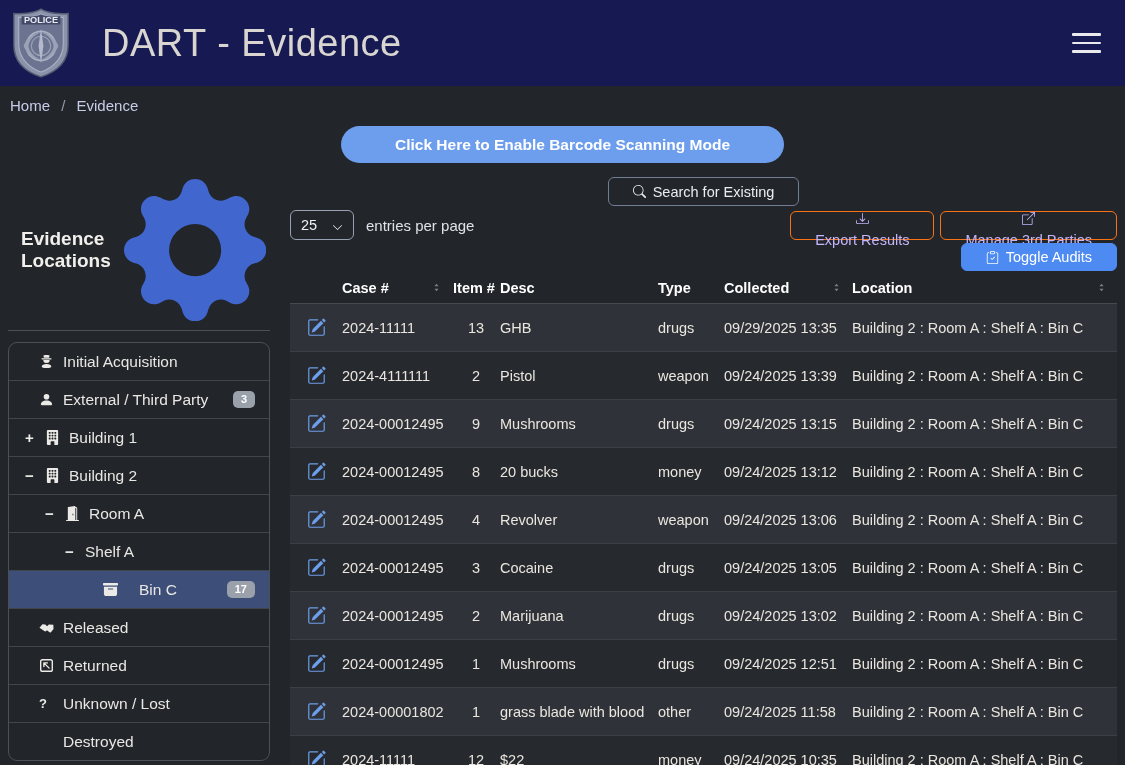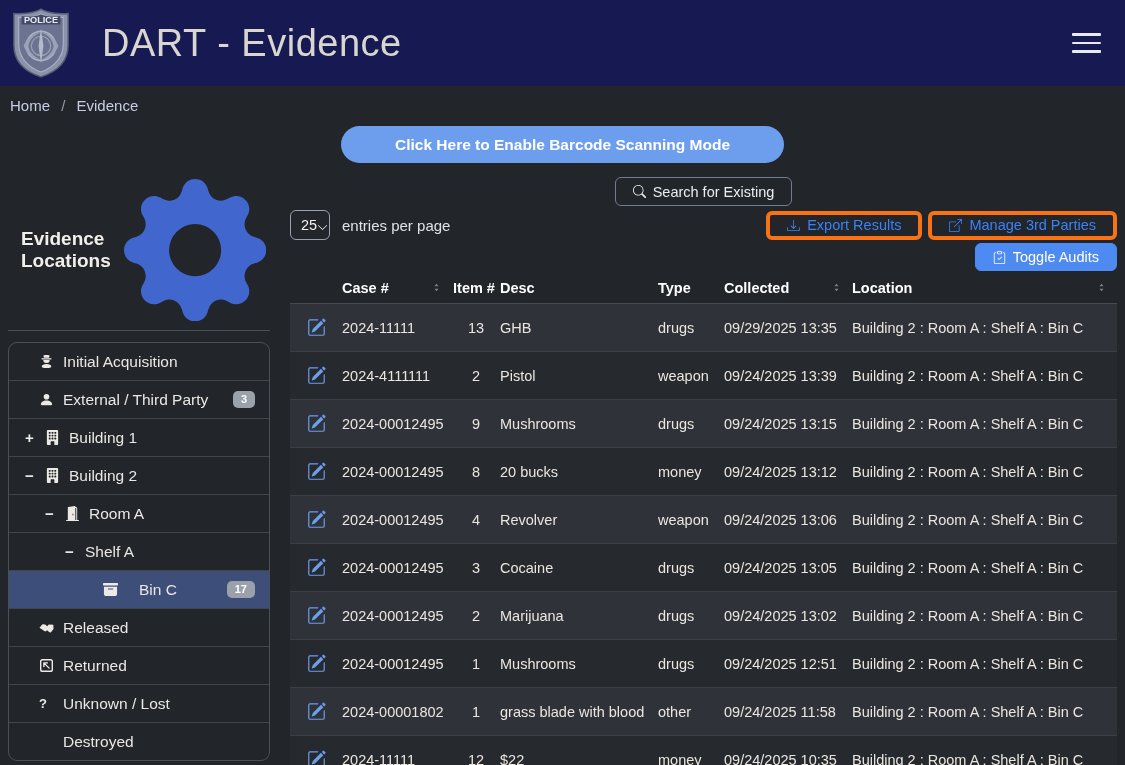--- a/index.html
+++ b/index.html
@@ -47,28 +47,28 @@
   .side-item.selected{background:#3d4e79;gap:12px;}
   .side-item .expander{width:20px;font-weight:bold;font-size:15px;color:#f0eeea;flex:0 0 auto;}
   .side-item .slot{width:24px;display:inline-flex;align-items:center;flex:0 0 auto;color:#eceae6;}
   .side-item .lbl{white-space:nowrap;}
   .q{font-weight:bold;font-size:13px;color:#eceae6;}
   .badge{margin-left:auto;background:#9aa1ab;color:#fff;font-size:11px;font-weight:bold;border-radius:5px;padding:3px 8px;line-height:1;}
 
   
   .main{flex:1;min-width:0;}
   .search-row{display:flex;justify-content:center;}
-  .btn{display:inline-flex;align-items:center;gap:7px;height:29px;padding:0 17px;border-radius:6px;
+  .btn{display:inline-flex;align-items:center;gap:7px;height:29px;padding:0 24px;border-radius:6px;
        background:transparent;font-size:14.5px;cursor:pointer;font-family:"Liberation Sans",sans-serif;white-space:nowrap;text-align:center;}
   .btn-ghost{border:1px solid #717d93;color:#e9ecf3;}
-  .btn-outline{border:4px solid #f97316;color:#3b82f6;}
+  .btn-outline{border:1px solid #f97316;color:#c4b5fd;flex-direction:column;}
   .btn-solid{border:1px solid #4d8bf2;background:#4d8bf2;color:#fff;height:28px;}
 
   .controls-row{margin-top:4px;display:flex;align-items:center;}
-  .select-box{width:40px;height:30px;border:1px solid #98a1b2;border-radius:6px;display:flex;align-items:center;
+  .select-box{width:64px;height:30px;border:1px solid #98a1b2;border-radius:6px;display:flex;align-items:center;
               justify-content:space-between;padding:0 10px;color:#eef0f4;font-size:14.5px;cursor:pointer;box-sizing:border-box;}
   .entries-lbl{margin-left:12px;color:#dfe2e8;font-size:15px;}
   .right-btns{margin-left:auto;display:flex;gap:6px;}
   .audit-row{margin-top:3px;display:flex;justify-content:flex-end;}
 
   
   .tbl{margin-top:2px;}
   .t-grid{display:grid;grid-template-columns:52px 110px 48px 158px 66px 128px 1fr;align-items:center;}
   .t-head{height:30px;font-weight:bold;font-size:14.5px;color:#fff;}
   .th{display:flex;align-items:center;justify-content:space-between;padding-right:10px;white-space:nowrap;}

